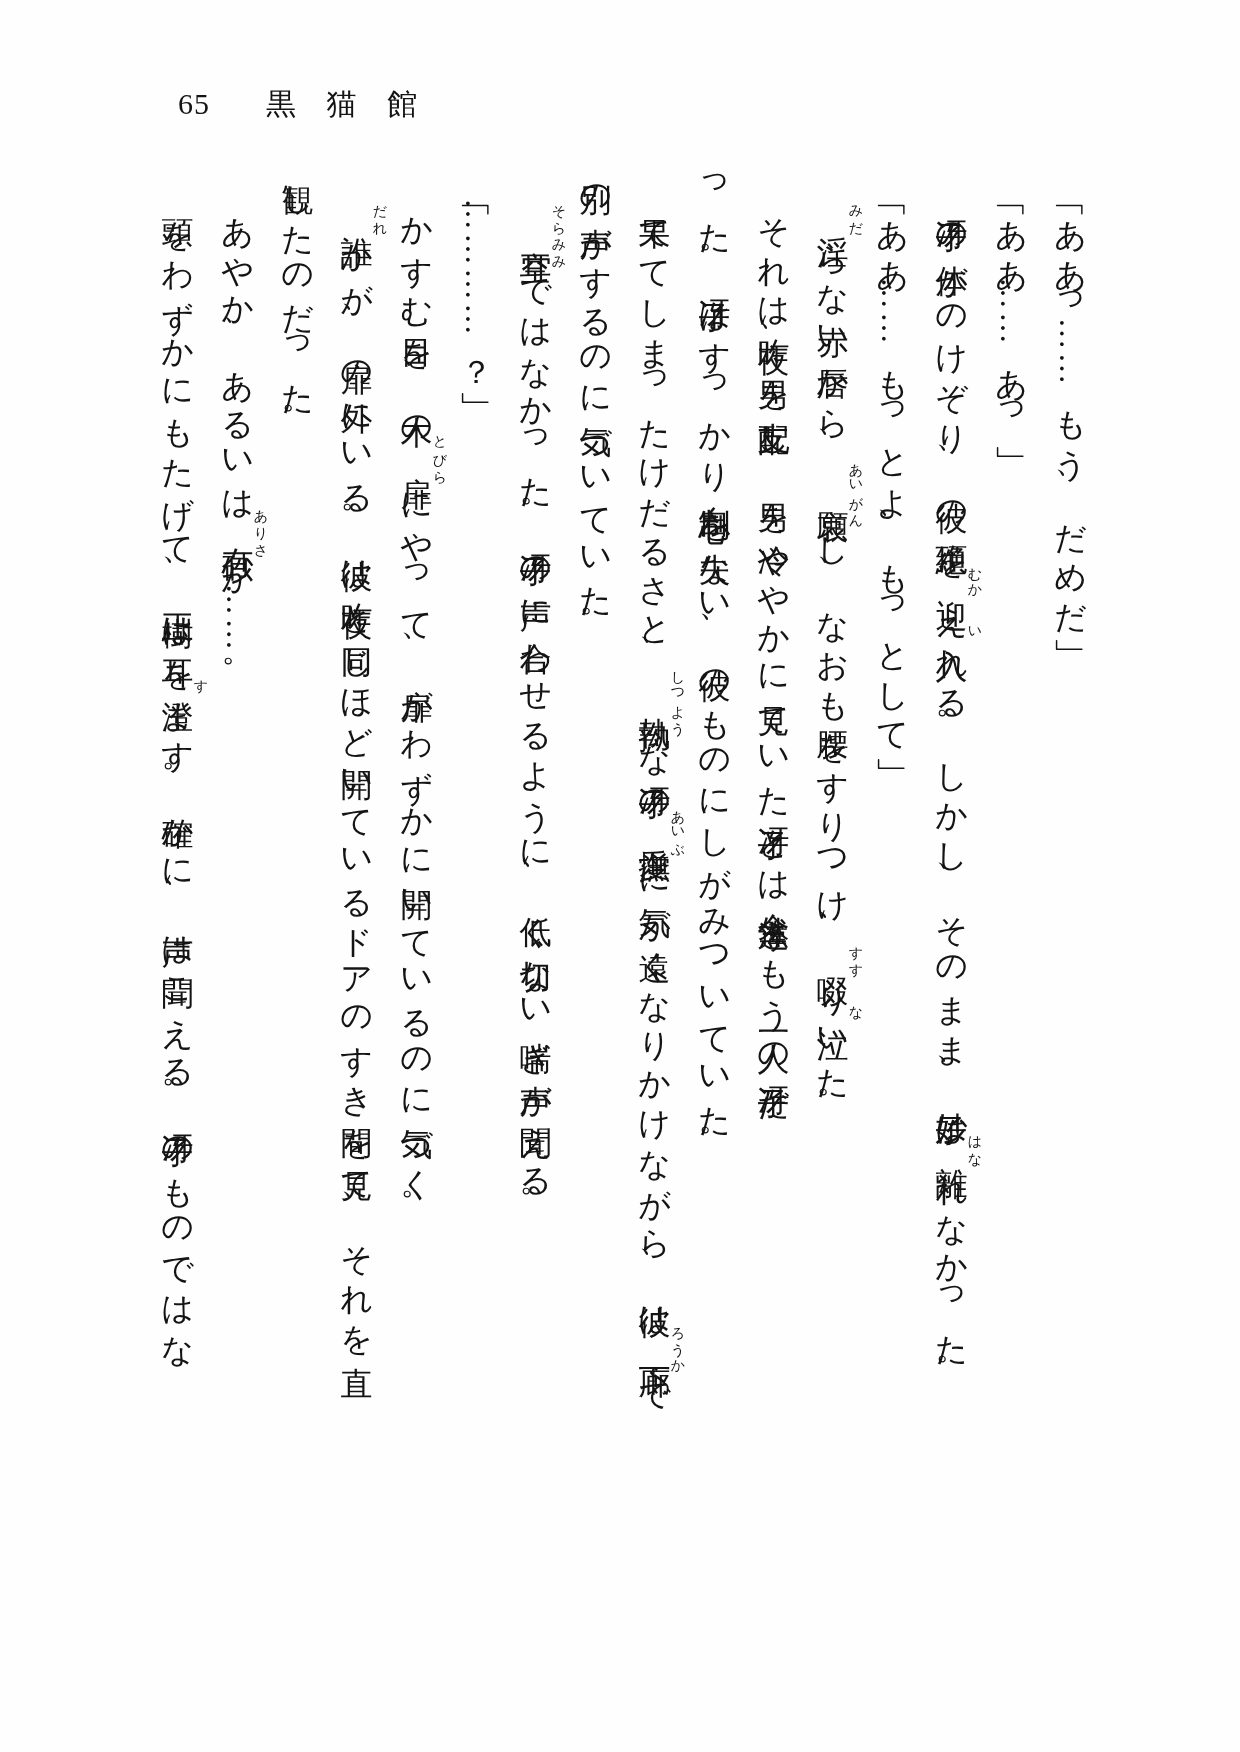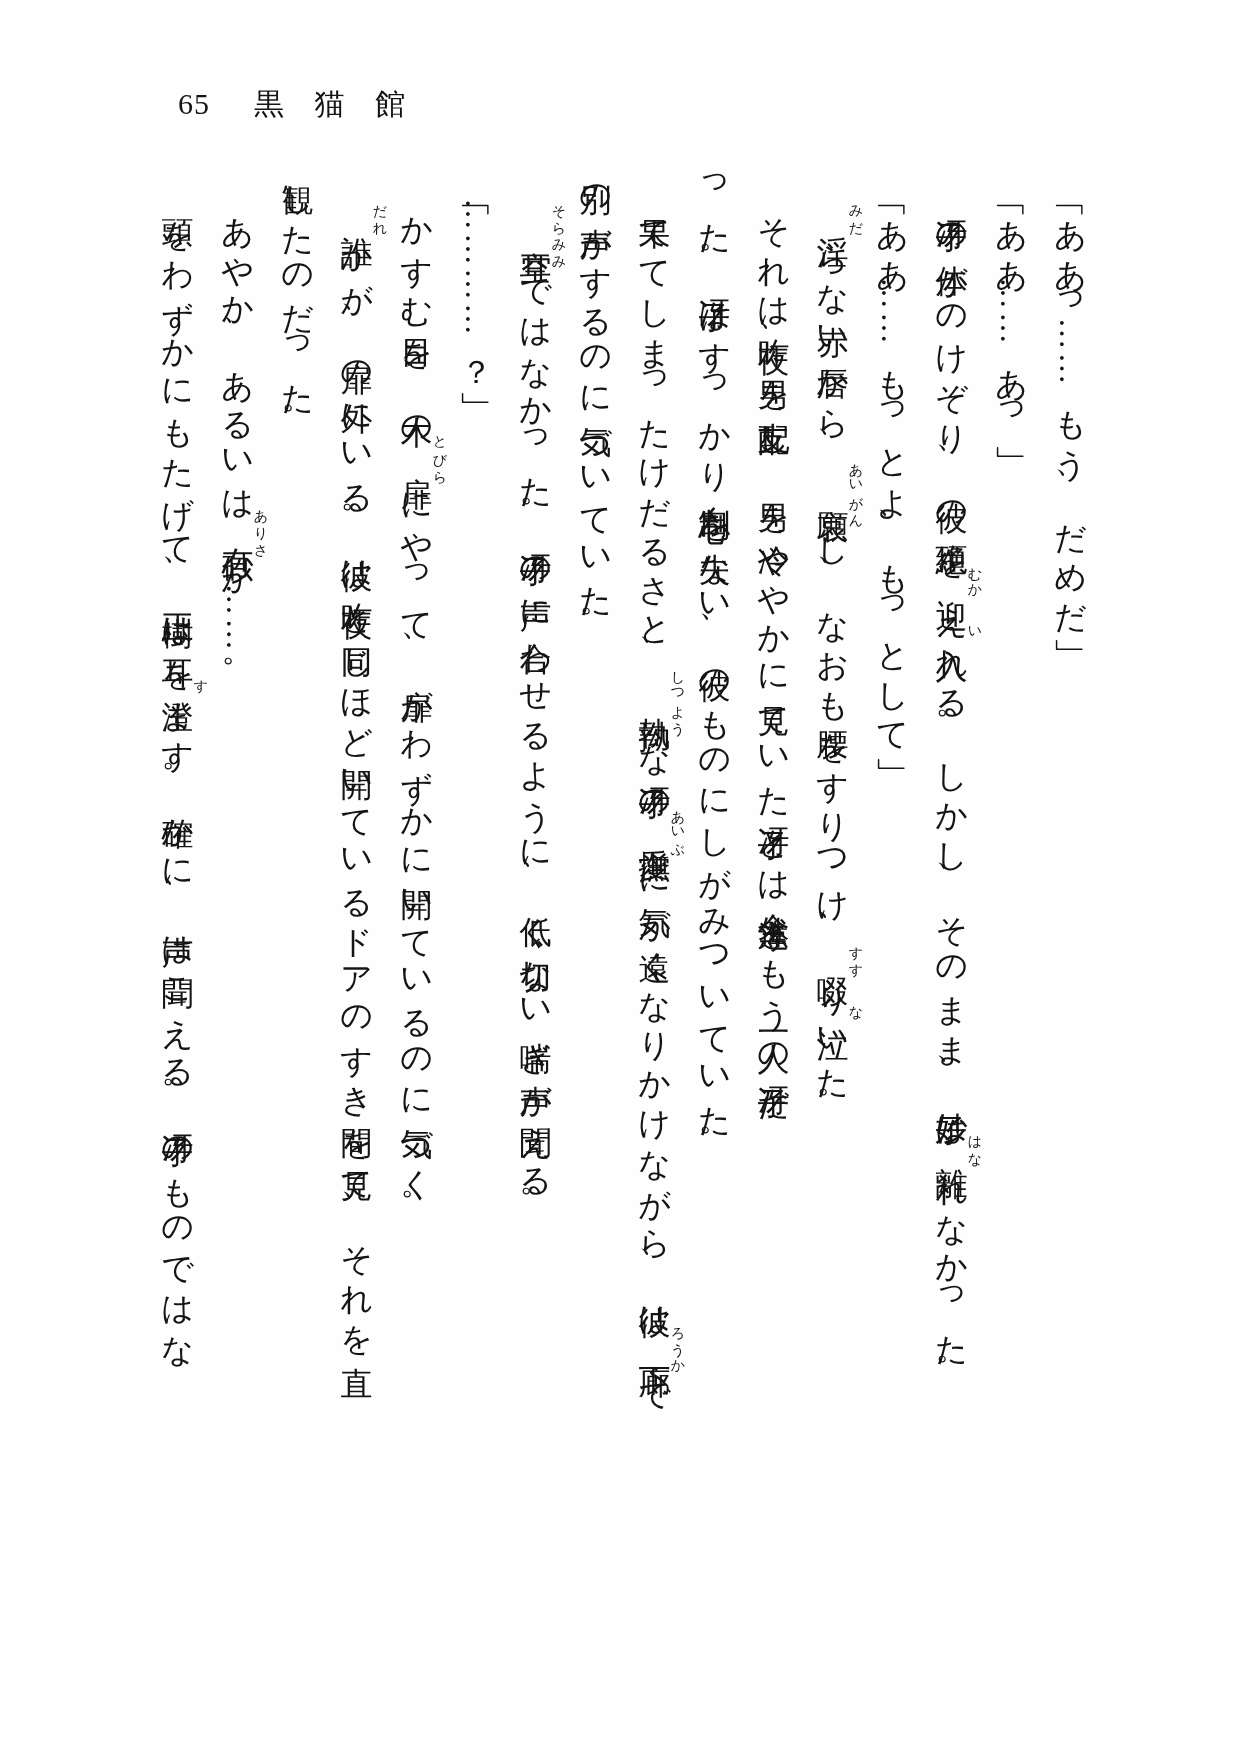--- a/index.html
+++ b/index.html
@@ -27,21 +27,21 @@
     font-size: 30px;
     line-height: 36px;
     display: flex;
     align-items: baseline;
     white-space: nowrap;
   }
   .page-number {
     letter-spacing: 1px;
   }
   .book-title {
-    margin-left: 44px;
+    margin-left: 56px;
     letter-spacing: 1.02em;
   }
   
   .text-block {
     position: absolute;
     top: 160px;
     right: 140px;
     height: 1440px;
     writing-mode: vertical-rl;
     text-orientation: mixed;

